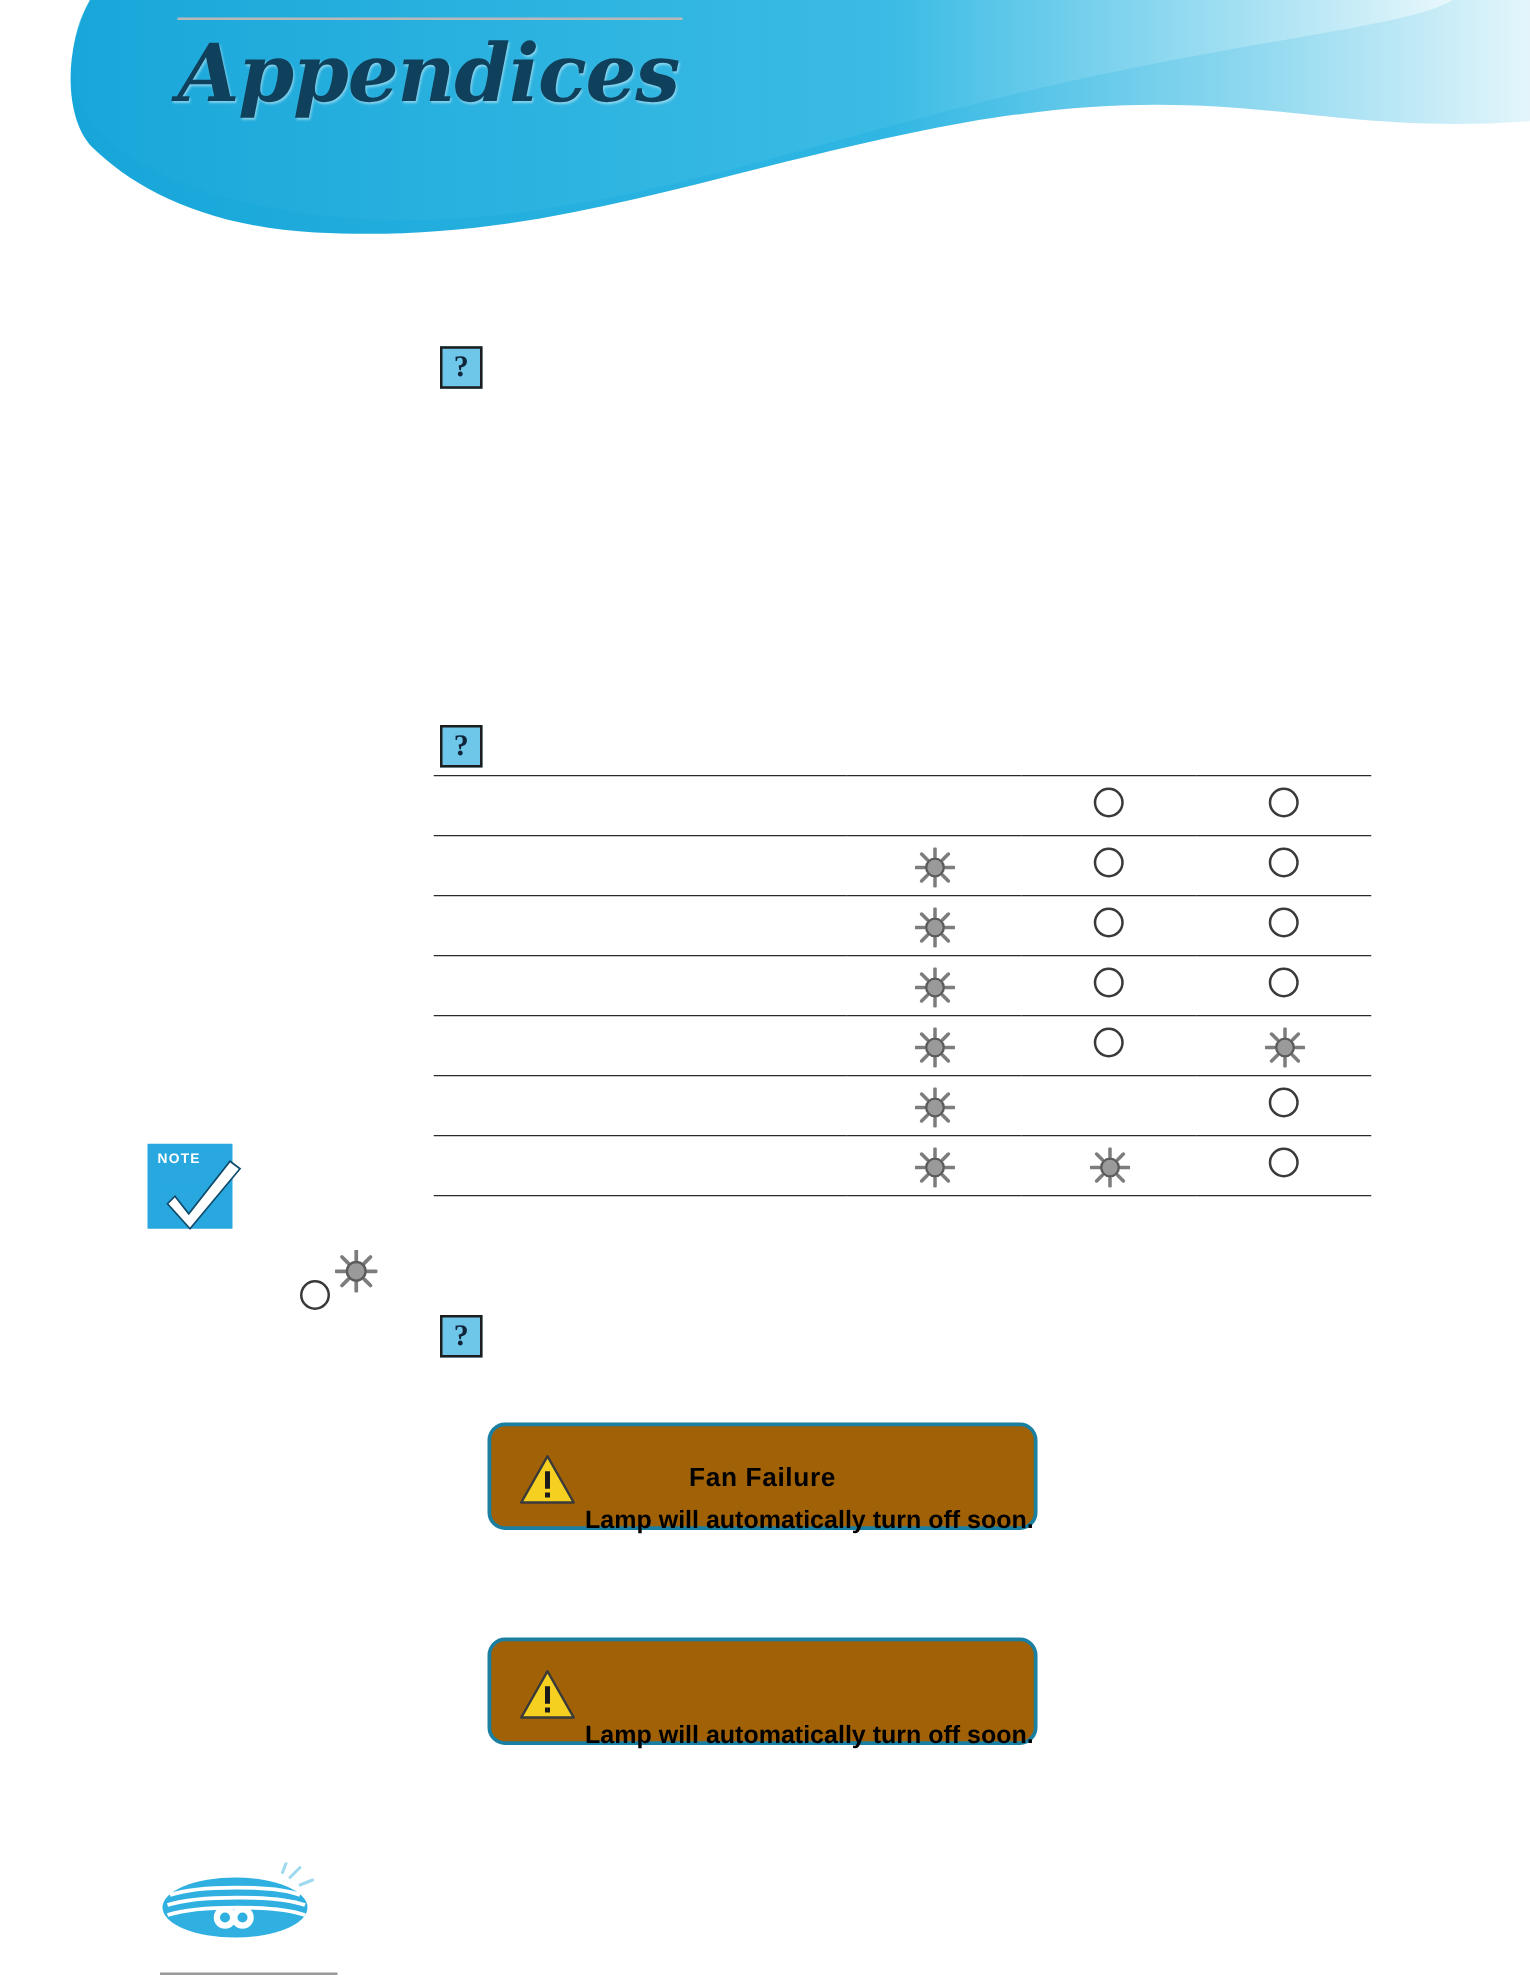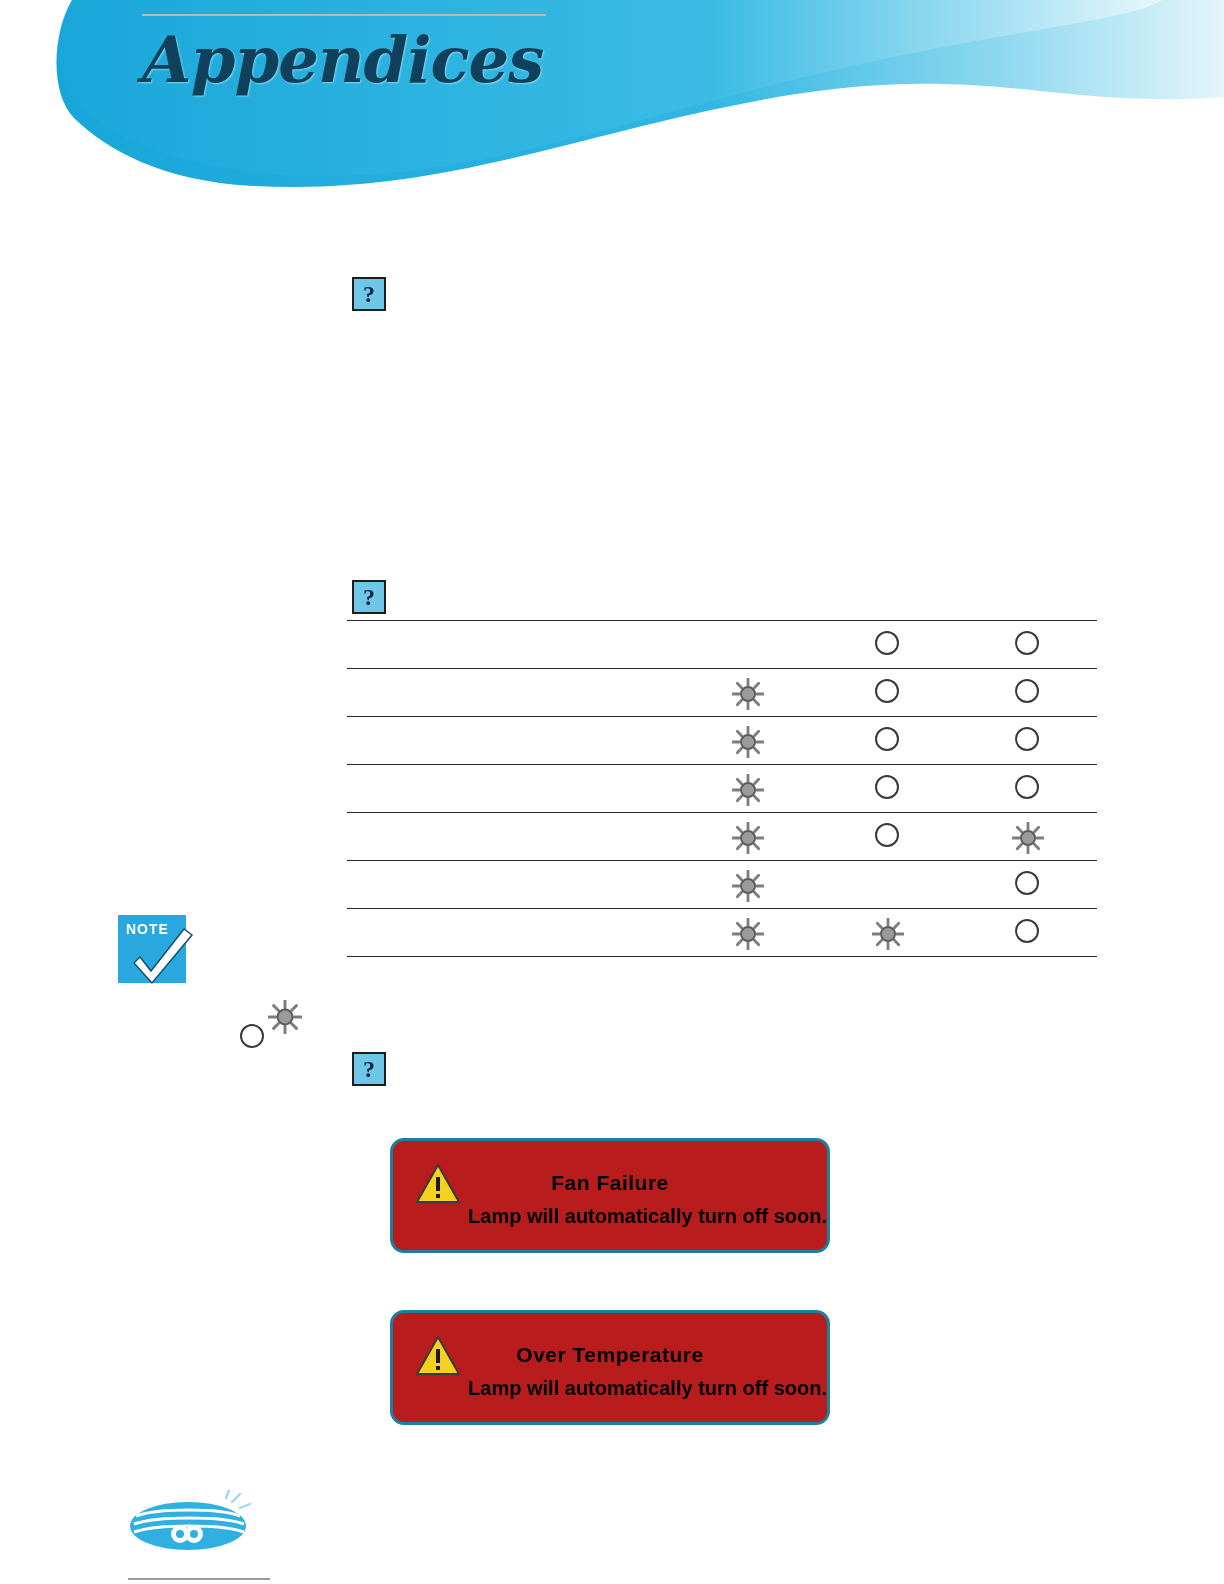--- a/index.html
+++ b/index.html
@@ -73,21 +73,21 @@
   .note-badge .nb-box {
     position: absolute;
     left: 0; top: 0;
     width: 68px; height: 68px;
     background: #29a8e0;
   }
   .note-badge .nb-text {
     position: absolute;
     left: 8px; top: 6px;
     font-family: "Liberation Sans", sans-serif;
-    font-size: 14px;
+    font-size: 11px;
     font-weight: bold;
     color: #ffffff;
     letter-spacing: 1px;
   }
 
   
   .led-table {
     position: absolute;
     left: 347px;
     top: 620px;
@@ -126,22 +126,22 @@
   }
 
   
   .legend-off { position: absolute; left: 240px; top: 1024px; }
   .legend-on { position: absolute; left: 268px; top: 1000px; }
 
   
   .msgbox {
     position: absolute;
     width: 440px;
-    height: 115px;
-    background: #b91c1c;
+    height: 86px;
+    background: #a16207;
     border: 3px solid #1a7fa0;
     border-radius: 14px;
     box-sizing: border-box;
   }
   .msgbox .mb-title {
     position: absolute;
     left: 0; right: 0;
     top: 30px;
     text-align: center;
     font-family: "Liberation Sans", sans-serif;
@@ -397,21 +397,20 @@
   <div class="mb-title">Fan Failure</div>
   <div class="mb-sub">Lamp will automatically turn off soon.</div>
 </div>
 
 <div class="msgbox" style="left:390px; top:1310px;">
   <svg class="mb-warn" viewBox="0 0 46 42">
     <path d="M23,2 L44,39 L2,39 Z" fill="#f5d020" stroke="#3a3a3a" stroke-width="2" stroke-linejoin="round"></path>
     <rect x="21" y="14" width="4" height="14" fill="#1a1a1a"></rect>
     <rect x="21" y="31" width="4" height="4" fill="#1a1a1a"></rect>
   </svg>
-  <div class="mb-title">Over Temperature</div>
   <div class="mb-sub">Lamp will automatically turn off soon.</div>
 </div>
 
 <div class="footer-logo">
   <svg width="140" height="72" viewBox="0 0 140 72">
     <ellipse cx="60" cy="36" rx="58" ry="24" fill="#2fb0e0"></ellipse>
     <path d="M8,26 C30,18 92,18 112,26" stroke="#ffffff" stroke-width="3" fill="none"></path>
     <path d="M6,34 C30,26 94,26 116,34" stroke="#ffffff" stroke-width="3" fill="none"></path>
     <path d="M6,42 C30,34 94,34 116,42" stroke="#ffffff" stroke-width="3" fill="none"></path>
     <ellipse cx="52" cy="44" rx="9" ry="9" fill="#ffffff"></ellipse>

